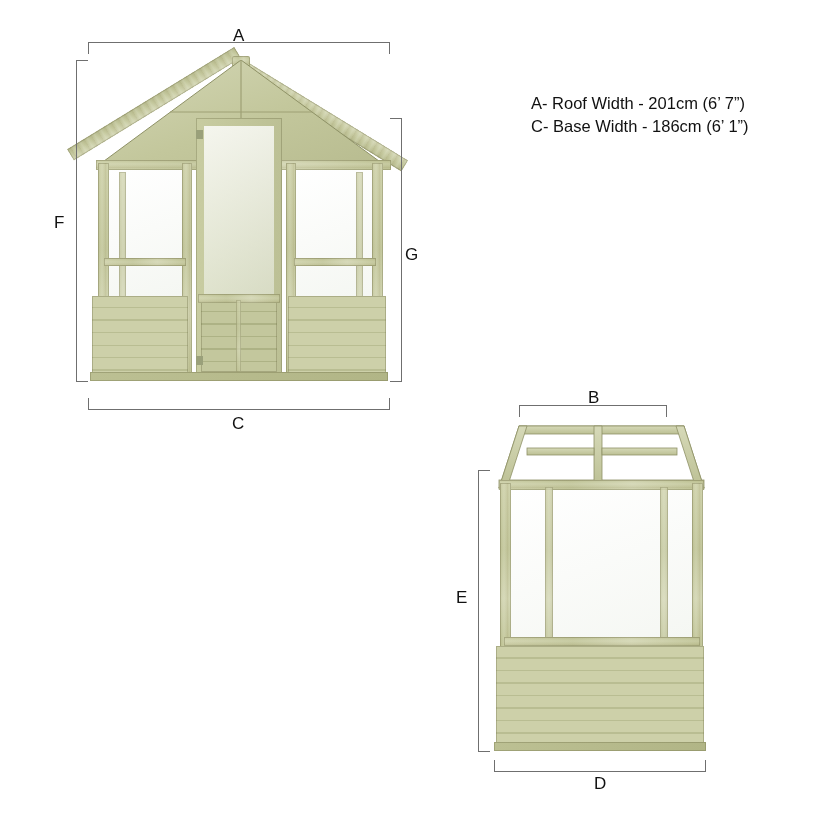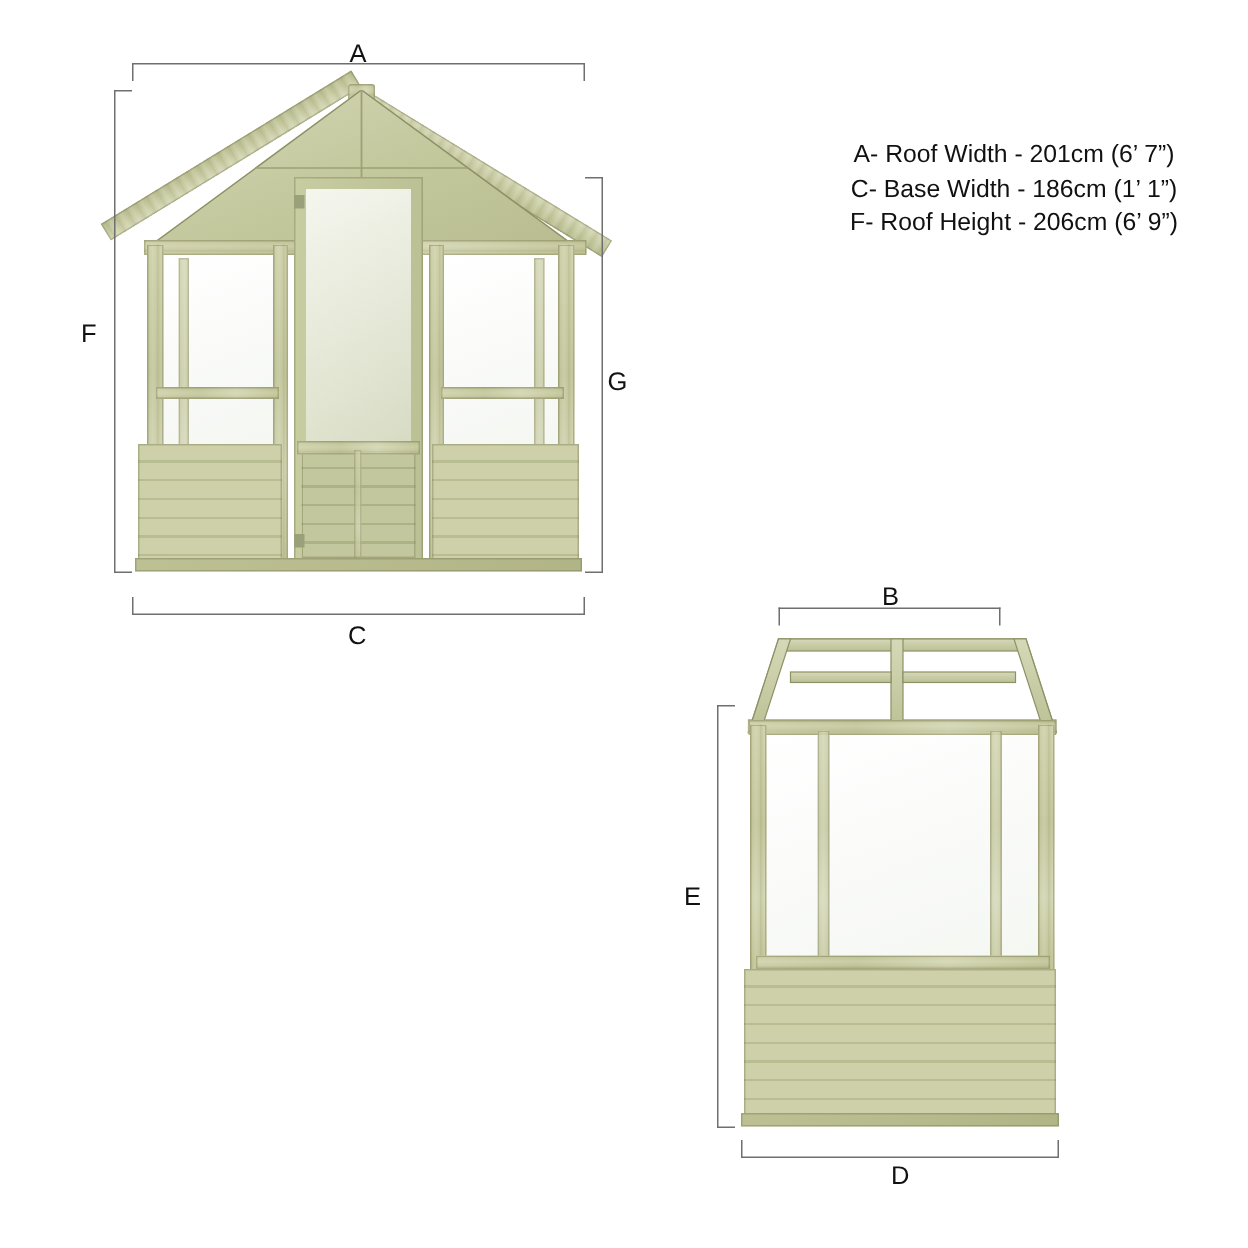--- a/index.html
+++ b/index.html
@@ -42,21 +42,20 @@
   .bracket.bottom{ border-bottom-width: 1.4px; border-left-width: 1.4px; border-right-width: 1.4px; }
   .bracket.left  { border-left-width: 1.4px; border-top-width: 1.4px; border-bottom-width: 1.4px; }
   .bracket.right { border-right-width: 1.4px; border-top-width: 1.4px; border-bottom-width: 1.4px; }
 
   
   .legend {
     position: absolute;
     left: 531px;
     top: 92px;
     width: 290px;
-    text-align: center;
   }
   .legend-row {
     font-size: 16.5px;
     line-height: 22.6px;
     white-space: nowrap;
     color: #111;
   }
 
   
   .wood {
@@ -220,17 +219,16 @@
 
     <div class="bracket left" style="left:478px; top:470px; width:12px; height:282px;"></div>
     <div class="dim-label" style="left:456px; top:588px;">E</div>
 
     <div class="bracket bottom" style="left:494px; top:760px; width:212px; height:12px;"></div>
     <div class="dim-label" style="left:594px; top:774px;">D</div>
   </div>
 
   <div class="legend">
     <div class="legend-row">A- Roof Width - 201cm (6’ 7”)</div>
-    <div class="legend-row">C- Base Width - 186cm (1’ 1”)</div>
-    <div class="legend-row">F- Roof Height - 206cm (6’ 9”)</div>
+    <div class="legend-row">C- Base Width - 186cm (6’ 1”)</div>
   </div>
 
 </div>
 
 </body></html>

